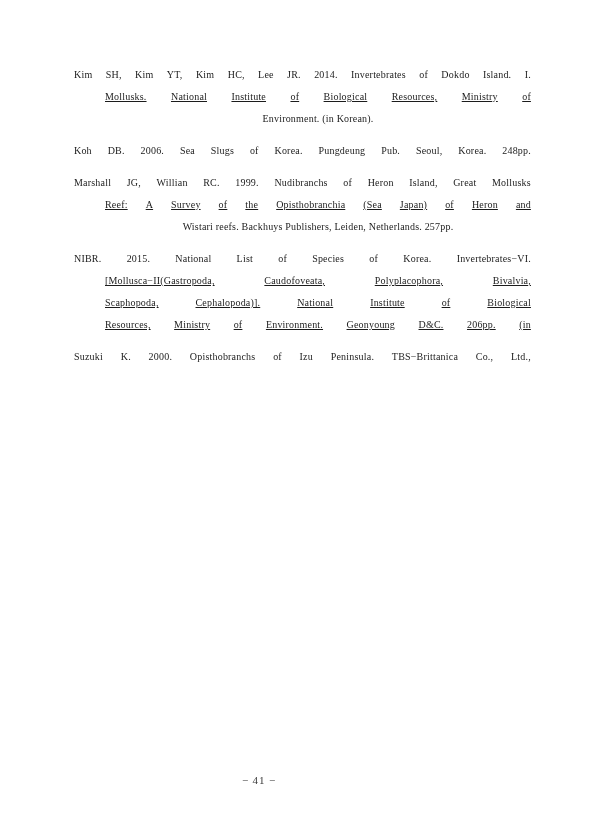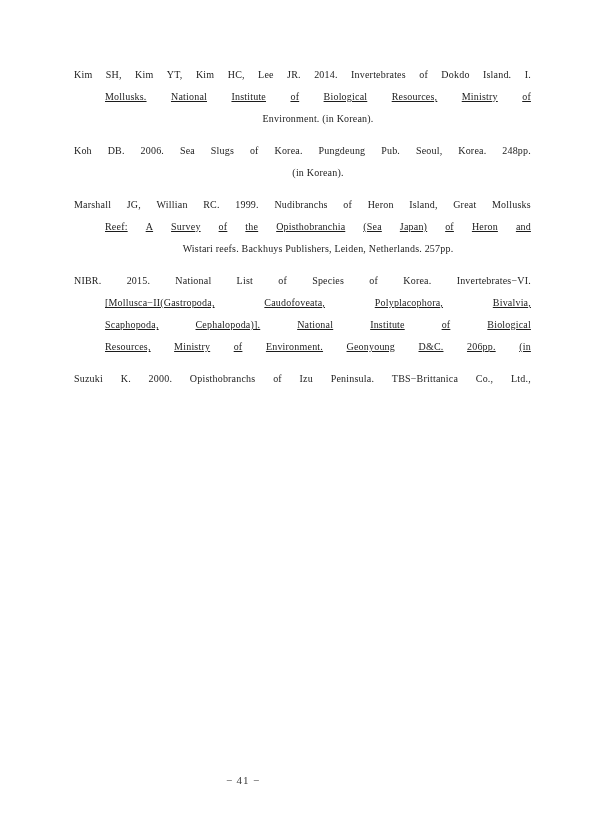--- a/index.html
+++ b/index.html
@@ -69,21 +69,21 @@
   }
 
   
   .ref-line.last {
     display: block;
     text-align: center;
   }
 
   #page-footer {
     position: absolute;
-    left: 0;
+    left: 16px;
     top: 770px;
     width: 486px;
     text-align: center;
   }
   #page-number {
     font-size: 11px;
     color: #3a3a3a;
     letter-spacing: 0.08em;
     font-family: "Liberation Serif", "DejaVu Serif", serif;
   }
@@ -131,21 +131,20 @@
           <span class="w">Sea</span>
           <span class="w">Slugs</span>
           <span class="w">of</span>
           <span class="w">Korea.</span>
           <span class="w">Pungdeung</span>
           <span class="w">Pub.</span>
           <span class="w">Seoul,</span>
           <span class="w">Korea.</span>
           <span class="w">248pp.</span>
         </span>
-        <span class="ref-line last cont">(in Korean).</span>
       </p>
       <p class="reference-entry">
         <span class="ref-line justify">
           <span class="w">Marshall</span>
           <span class="w">JG,</span>
           <span class="w">Willian</span>
           <span class="w">RC.</span>
           <span class="w">1999.</span>
           <span class="w">Nudibranchs</span>
           <span class="w">of</span>

